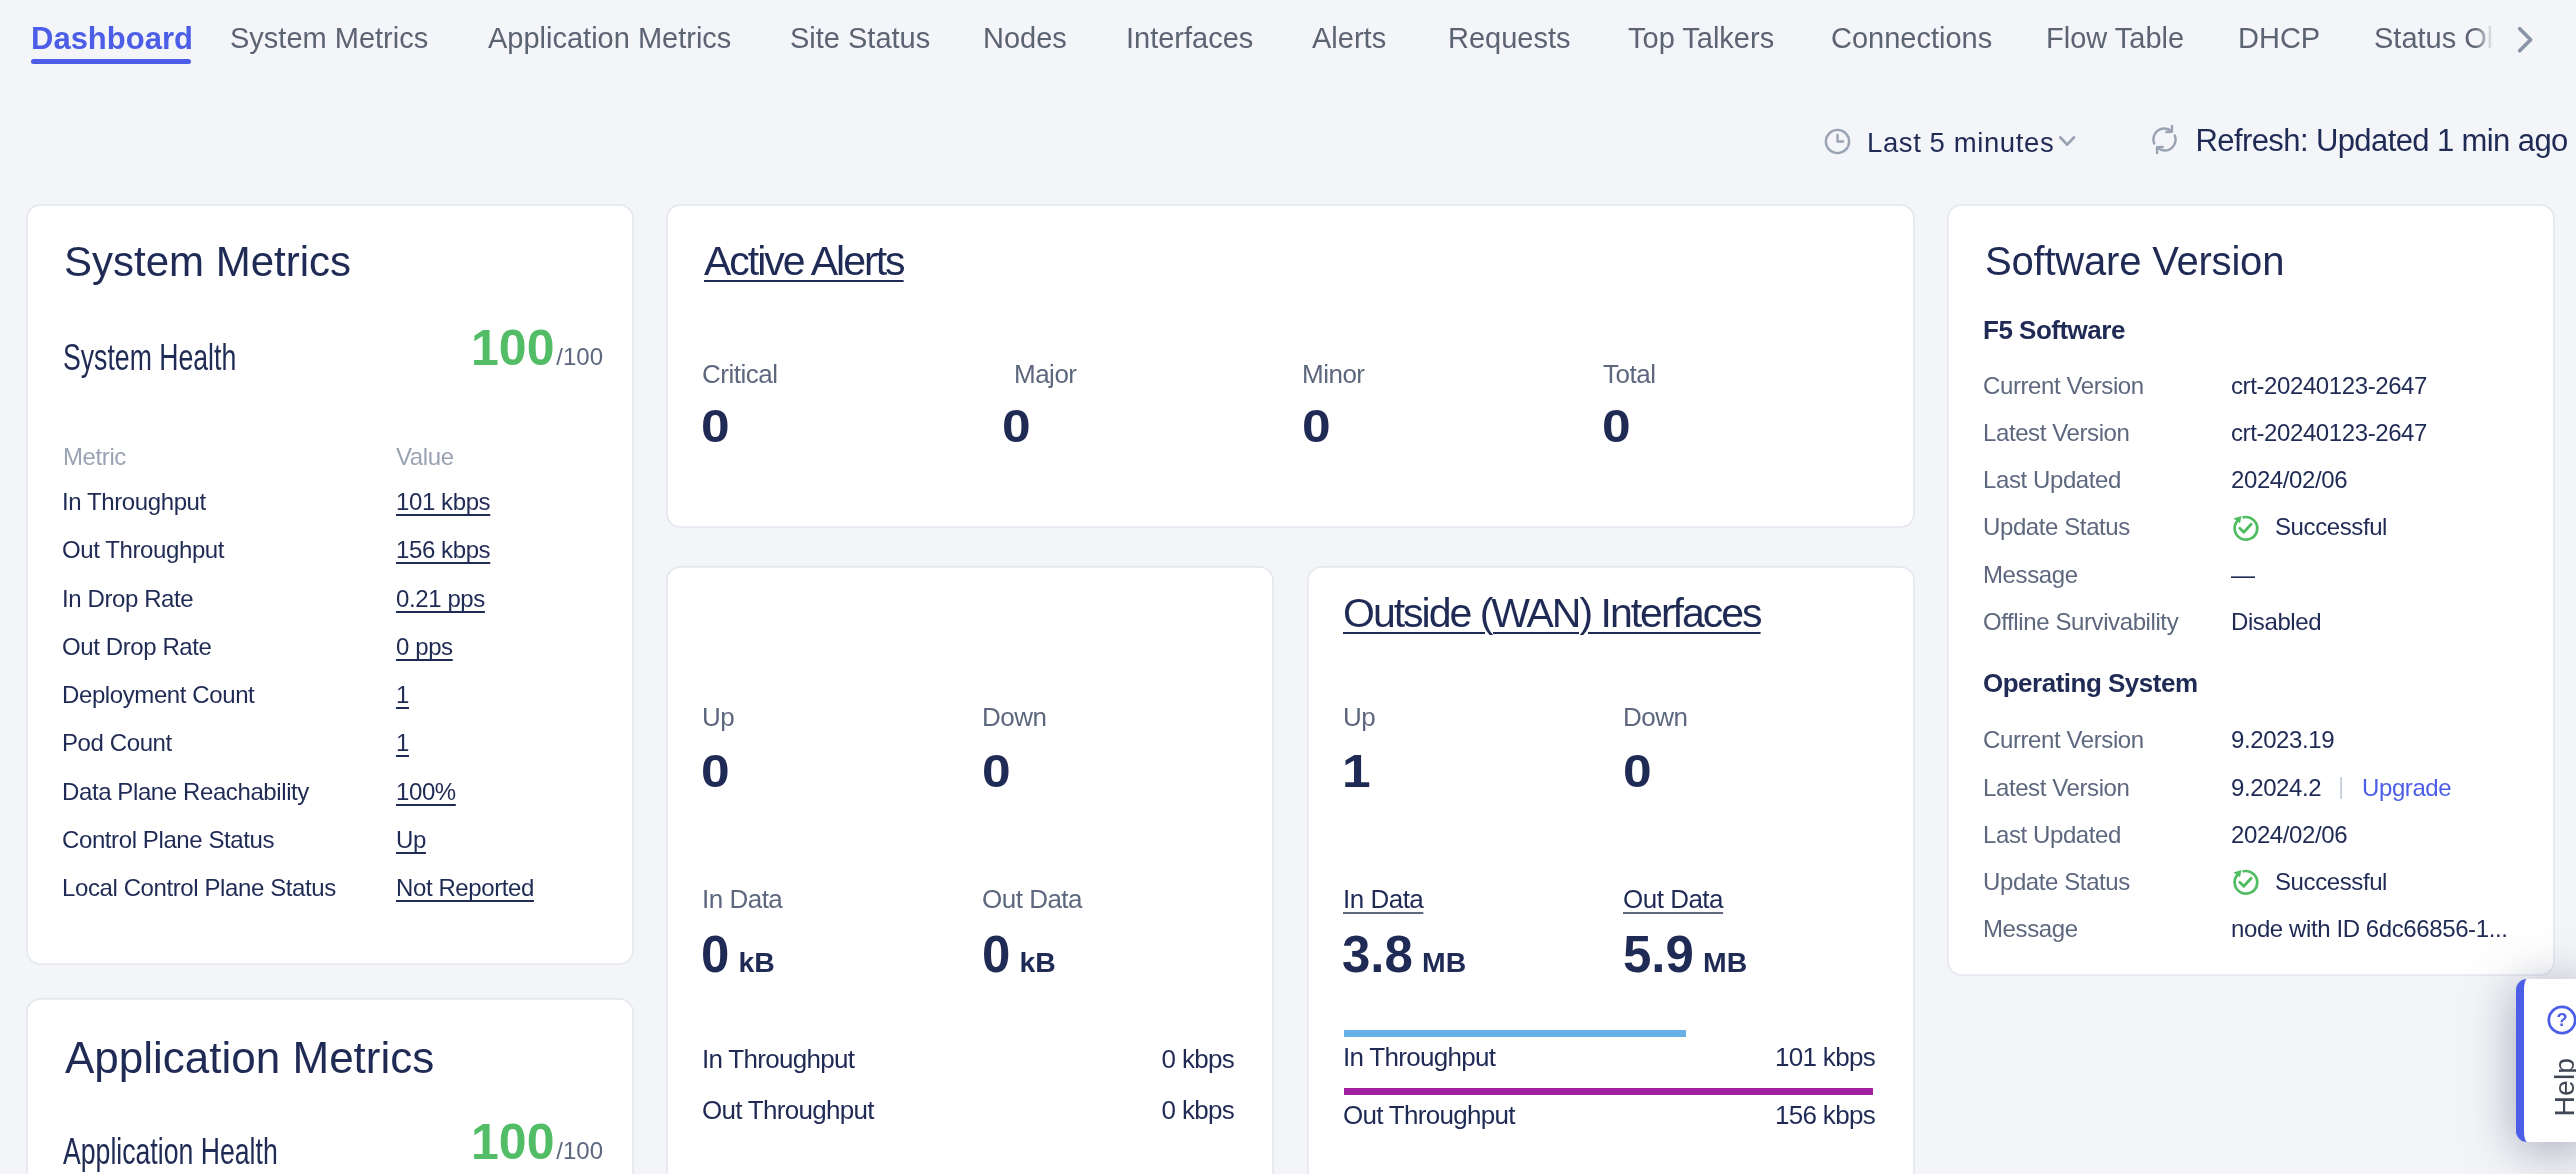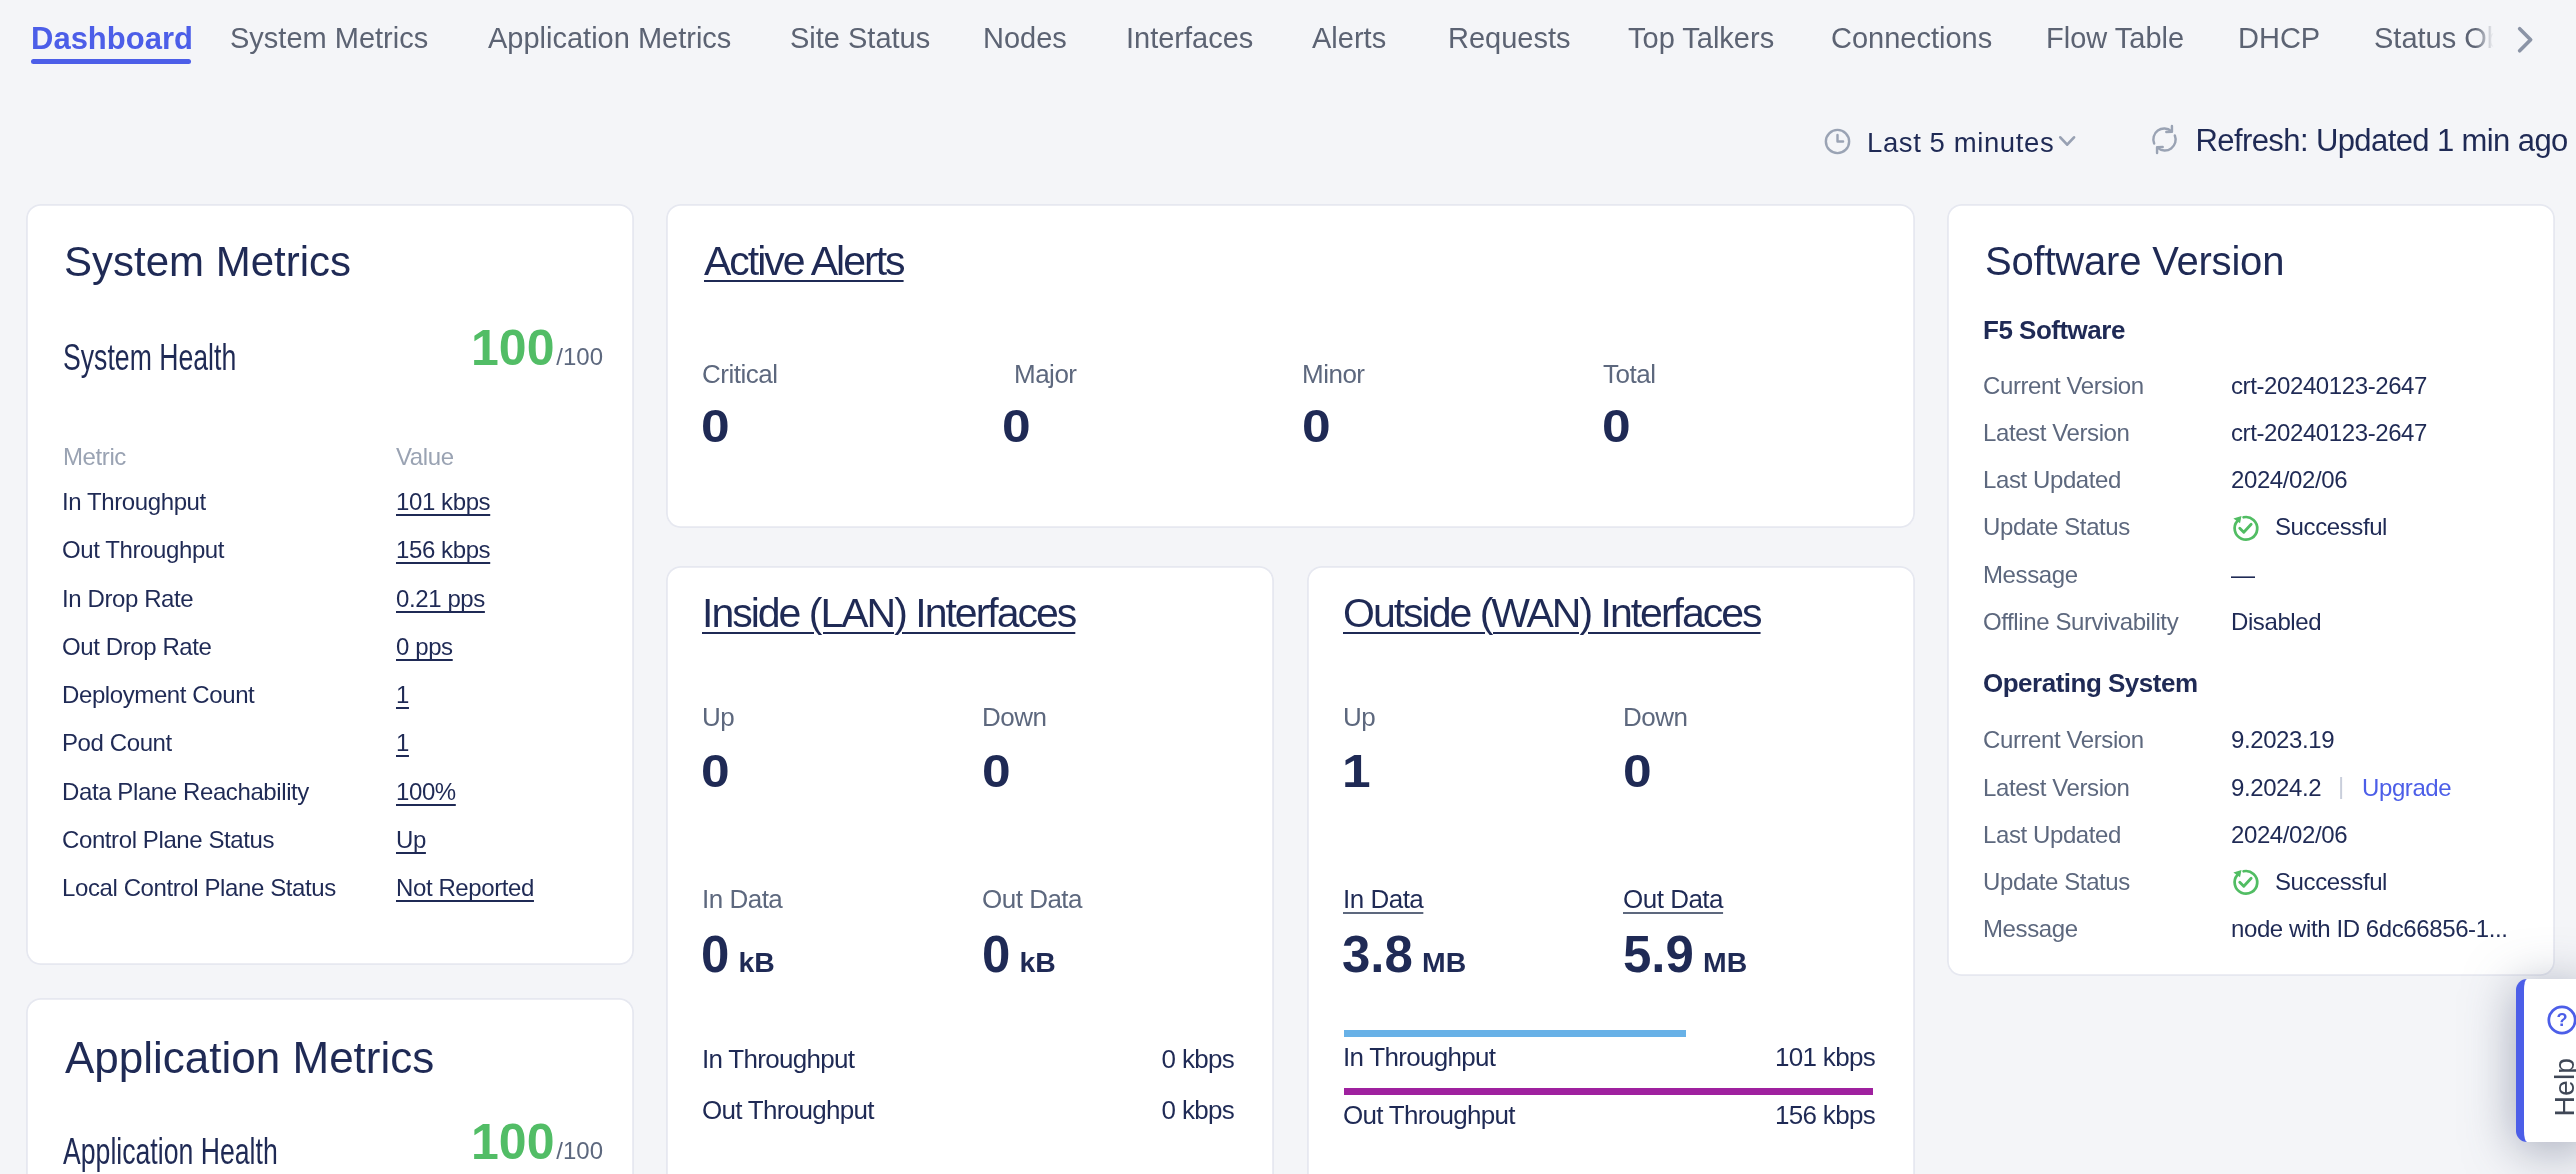--- a/index.html
+++ b/index.html
@@ -105,21 +105,20 @@
   <div class="abs statlabel" style="left:348px;top:157px;">Major</div>
   <div class="abs statlabel" style="left:636px;top:157px;">Minor</div>
   <div class="abs statlabel" style="left:937px;top:157px;">Total</div>
   <div class="abs big" style="left:35px;top:199px;">0</div>
   <div class="abs big" style="left:336px;top:199px;">0</div>
   <div class="abs big" style="left:636px;top:199px;">0</div>
   <div class="abs big" style="left:936px;top:199px;">0</div>
 </div>
 
 <div class="card" style="left:666px;top:566px;width:608px;height:624px;">
-  <div class="abs ltitle" style="left:36px;top:27px;">Inside (LAN) Interfaces</div>
   <div class="abs statlabel" style="left:36px;top:138px;">Up</div>
   <div class="abs statlabel" style="left:316px;top:138px;">Down</div>
   <div class="abs big" style="left:35px;top:182px;">0</div>
   <div class="abs big" style="left:316px;top:182px;">0</div>
   <div class="abs statlabel" style="left:36px;top:320px;">In Data</div>
   <div class="abs statlabel" style="left:316px;top:320px;">Out Data</div>
   <div class="abs" style="left:35px;top:363px;display:flex;align-items:baseline;">
       <span class="bigd">0</span>
       <span class="unit">kB</span>
     </div>

